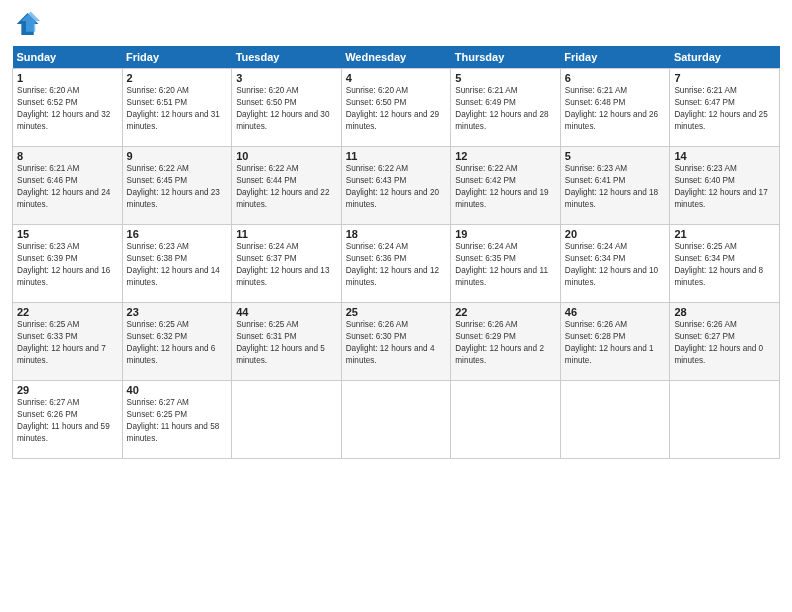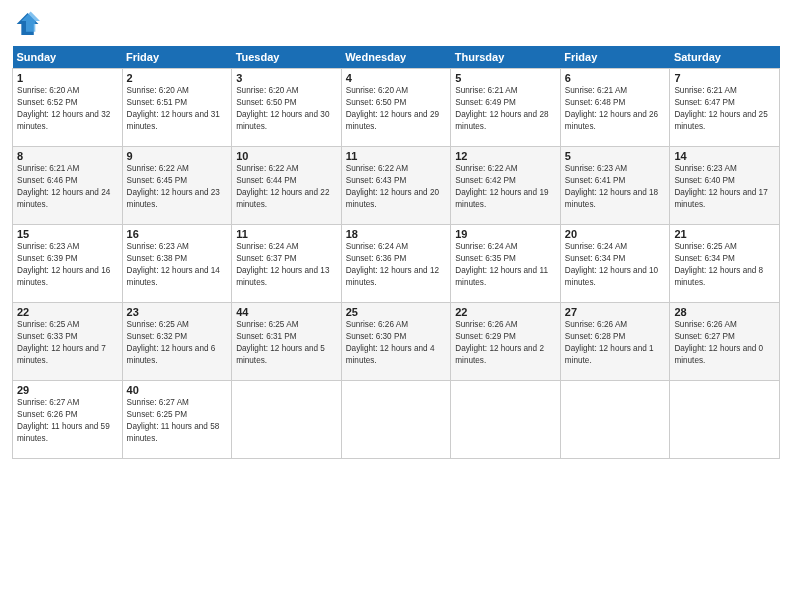--- a/index.html
+++ b/index.html
@@ -232,21 +232,21 @@
           </td>
           <td>
             <span class="day-num">25</span>
 <div class="day-info">Sunrise: 6:26 AM<br>Sunset: 6:30 PM<br>Daylight: 12 hours and 4 minutes.</div>
           </td>
           <td>
             <span class="day-num">22</span>
 <div class="day-info">Sunrise: 6:26 AM<br>Sunset: 6:29 PM<br>Daylight: 12 hours and 2 minutes.</div>
           </td>
           <td>
-            <span class="day-num">27</span>
+            <span class="day-num">46</span>
 <div class="day-info">Sunrise: 6:26 AM<br>Sunset: 6:28 PM<br>Daylight: 12 hours and 1 minute.</div>
           </td>
           <td>
             <span class="day-num">28</span>
 <div class="day-info">Sunrise: 6:26 AM<br>Sunset: 6:27 PM<br>Daylight: 12 hours and 0 minutes.</div>
           </td>
         </tr>
         <tr>
           <td>
             <span class="day-num">29</span>

